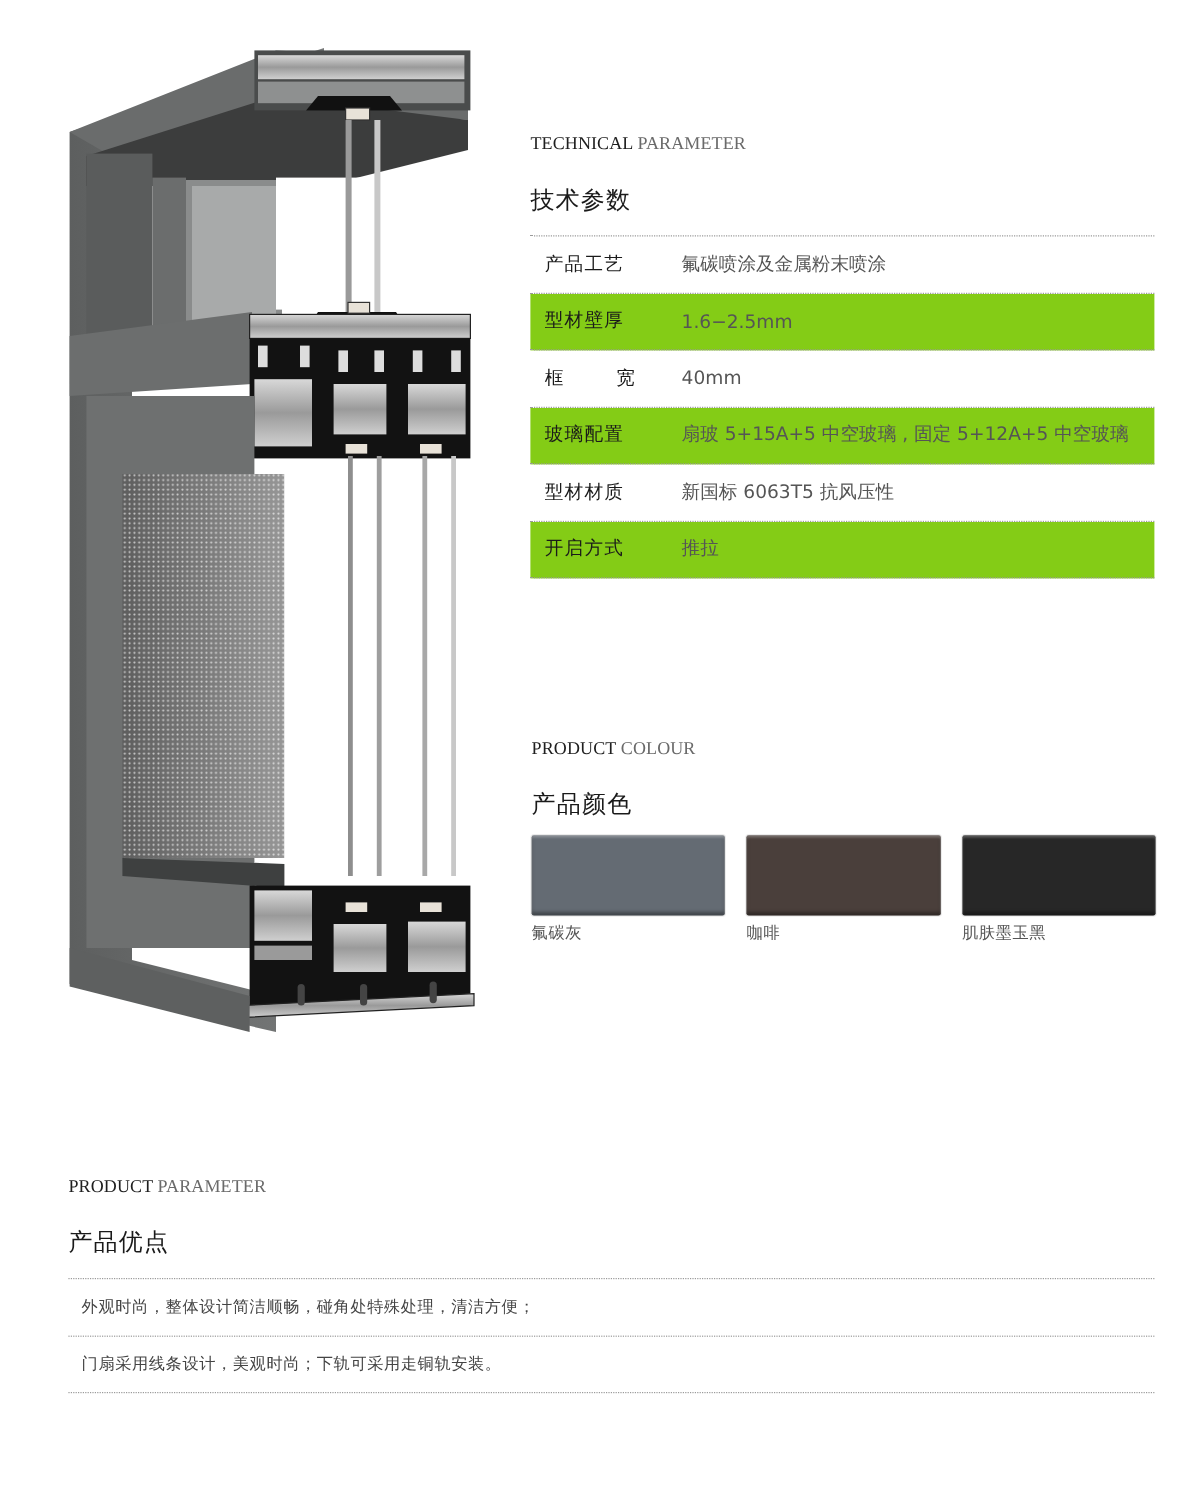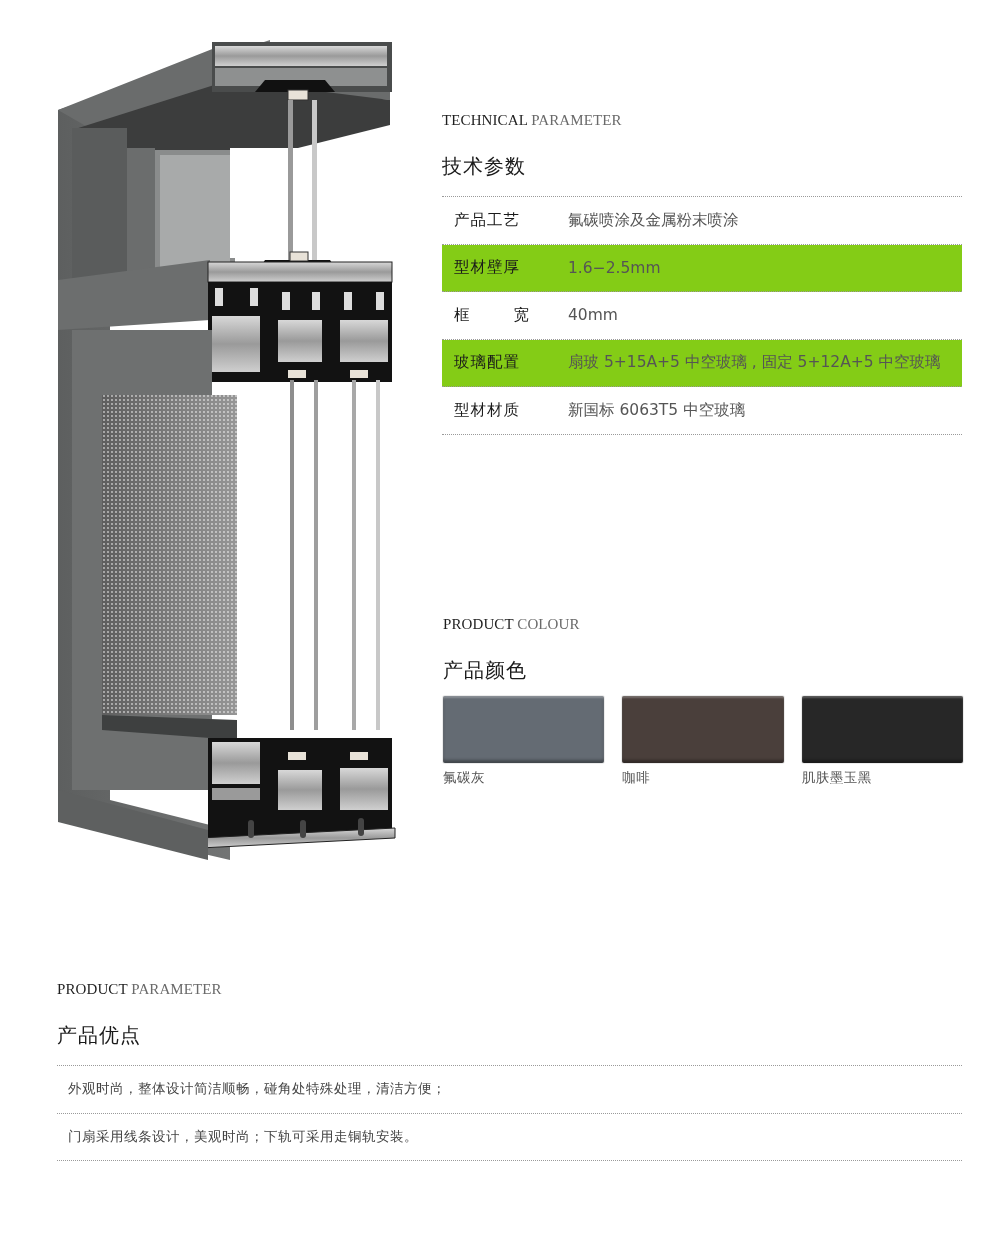--- a/index.html
+++ b/index.html
@@ -151,21 +151,25 @@
       <span>宽</span>
     </span>
     <span class="v">40mm</span>
   </div>
   <div class="param-row alt">
     <span class="k">玻璃配置</span>
     <span class="v">扇玻 5+15A+5 中空玻璃 , 固定 5+12A+5 中空玻璃</span>
   </div>
   <div class="param-row">
     <span class="k">型材材质</span>
-    <span class="v">新国标 6063T5 中空玻璃</span>
+    <span class="v">新国标 6063T5 抗风压性</span>
+  </div>
+  <div class="param-row alt">
+    <span class="k">开启方式</span>
+    <span class="v">推拉</span>
   </div>
 </div>
 
 <div class="section-head" style="left:443px; top:615px;">
   <div class="eyebrow">
     <span class="strong">PRODUCT</span>
     <span class="light">COLOUR</span>
   </div>
   <div class="title-cn">产品颜色</div>
 </div>

